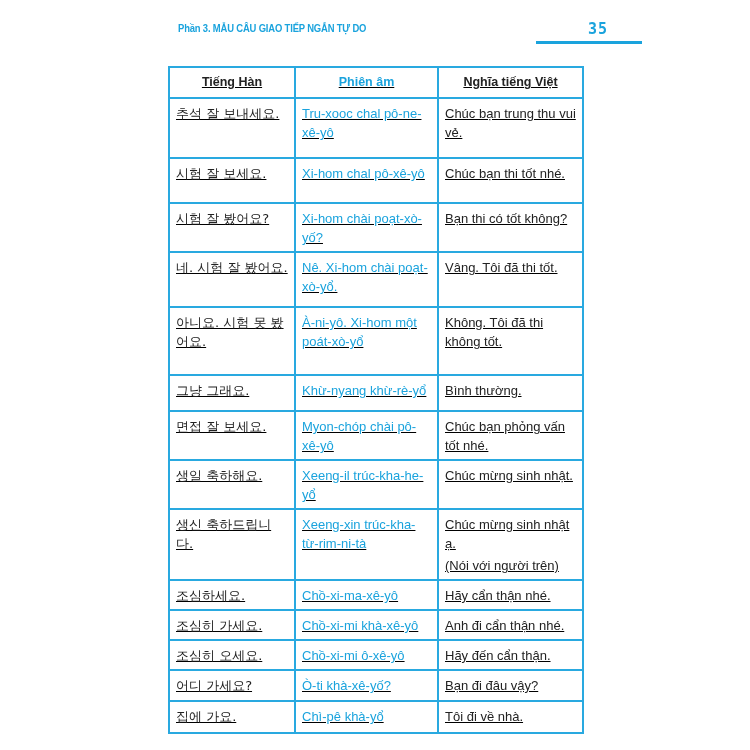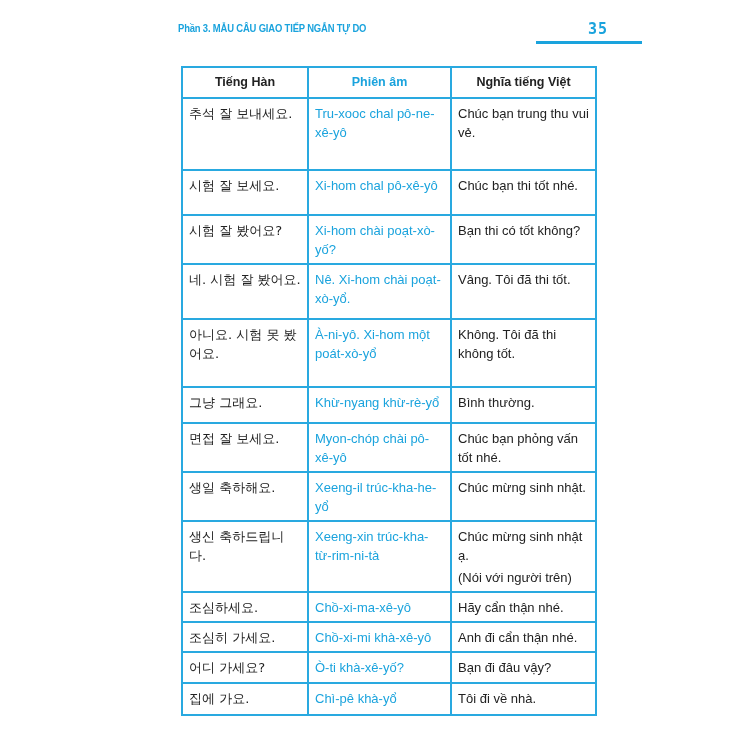--- a/index.html
+++ b/index.html
@@ -1,20 +1,20 @@
 <!DOCTYPE html>
 <html><head>
 <meta charset="utf-8">
 <style>
   html, body { margin:0; padding:0; background:#ffffff; }
   body { width:750px; height:750px; position:relative; overflow:hidden; font-family:"Liberation Sans", "DejaVu Sans", sans-serif; }
   .chapter-title { position:absolute; left:178px; top:22px; font-size:11.5px; font-weight:bold; color:#1aa3dd; letter-spacing:-0.2px; transform:scaleX(0.82); transform-origin:left center; white-space:nowrap; }
   .page-number { position:absolute; left:588px; top:20px; font-size:15px; font-weight:bold; color:#1aa3dd; letter-spacing:1px; font-family:"DejaVu Sans Mono", monospace; }
   .page-rule { position:absolute; left:536px; top:41px; width:106px; height:3px; background:#1aa3dd; }
-  table.phrases { position:absolute; left:181px; top:66px; width:414px; border-collapse:collapse; table-layout:fixed; }
+  table.phrases { position:absolute; left:168px; top:66px; width:414px; border-collapse:collapse; table-layout:fixed;text-decoration:underline; }
   table.phrases td, table.phrases th { border:2px solid #29a9e0; vertical-align:top; padding:5px 6px 4px 6px; font-size:13px; line-height:19px; }
   table.phrases th { font-weight:bold; text-align:center; vertical-align:middle; height:21px; padding:4px 4px; font-size:12.5px; color:#222; }
   table.phrases th.col-pron { color:#1aa3dd; }
   td.ko { color:#222; font-family:"DejaVu Sans", sans-serif; font-size:13.5px; line-height:22px; padding-top:3px; }
   td.pron { color:#1aa3dd; }
   td.vi { color:#222; }
   col.c1 { width:126px; } col.c2 { width:143px; } col.c3 { width:145px; }
   .note { display:block; margin-top:3px; }
 </style>
 </head>
@@ -31,21 +31,21 @@
       <col class="c3">
     </colgroup>
   <thead>
     <tr>
       <th>Tiếng Hàn</th>
       <th class="col-pron">Phiên âm</th>
       <th>Nghĩa tiếng Việt</th>
     </tr>
   </thead>
   <tbody id="rows">
-      <tr style="height: 72px;">
+      <tr style="height: 60px;">
         <td class="ko"><span>추석 잘 보내세요.</span></td>
         <td class="pron"><span>Tru-xooc chal pô-ne-xê-yô</span></td>
         <td class="vi"><span>Chúc bạn trung thu vui vẻ.</span></td>
       </tr>
       <tr style="height: 45px;">
         <td class="ko"><span>시험 잘 보세요.</span></td>
         <td class="pron"><span>Xi-hom chal pô-xê-yô</span></td>
         <td class="vi"><span>Chúc bạn thi tốt nhé.</span></td>
       </tr>
       <tr style="height: 45px;">
@@ -86,20 +86,25 @@
       <tr style="height: 30px;">
         <td class="ko"><span>조심하세요.</span></td>
         <td class="pron"><span>Chồ-xi-ma-xê-yô</span></td>
         <td class="vi"><span>Hãy cẩn thận nhé.</span></td>
       </tr>
       <tr style="height: 30px;">
         <td class="ko"><span>조심히 가세요.</span></td>
         <td class="pron"><span>Chồ-xi-mi khà-xê-yô</span></td>
         <td class="vi"><span>Anh đi cẩn thận nhé.</span></td>
       </tr>
+      <tr style="height: 30px;">
+        <td class="ko"><span>조심히 오세요.</span></td>
+        <td class="pron"><span>Chồ-xi-mi ô-xê-yô</span></td>
+        <td class="vi"><span>Hãy đến cẩn thận.</span></td>
+      </tr>
       <tr style="height: 31px;">
         <td class="ko"><span>어디 가세요?</span></td>
         <td class="pron"><span>Ò-ti khà-xê-yố?</span></td>
         <td class="vi"><span>Bạn đi đâu vậy?</span></td>
       </tr>
       <tr style="height: 32px;">
         <td class="ko"><span>집에 가요.</span></td>
         <td class="pron"><span>Chì-pê khà-yổ</span></td>
         <td class="vi"><span>Tôi đi về nhà.</span></td>
       </tr>

